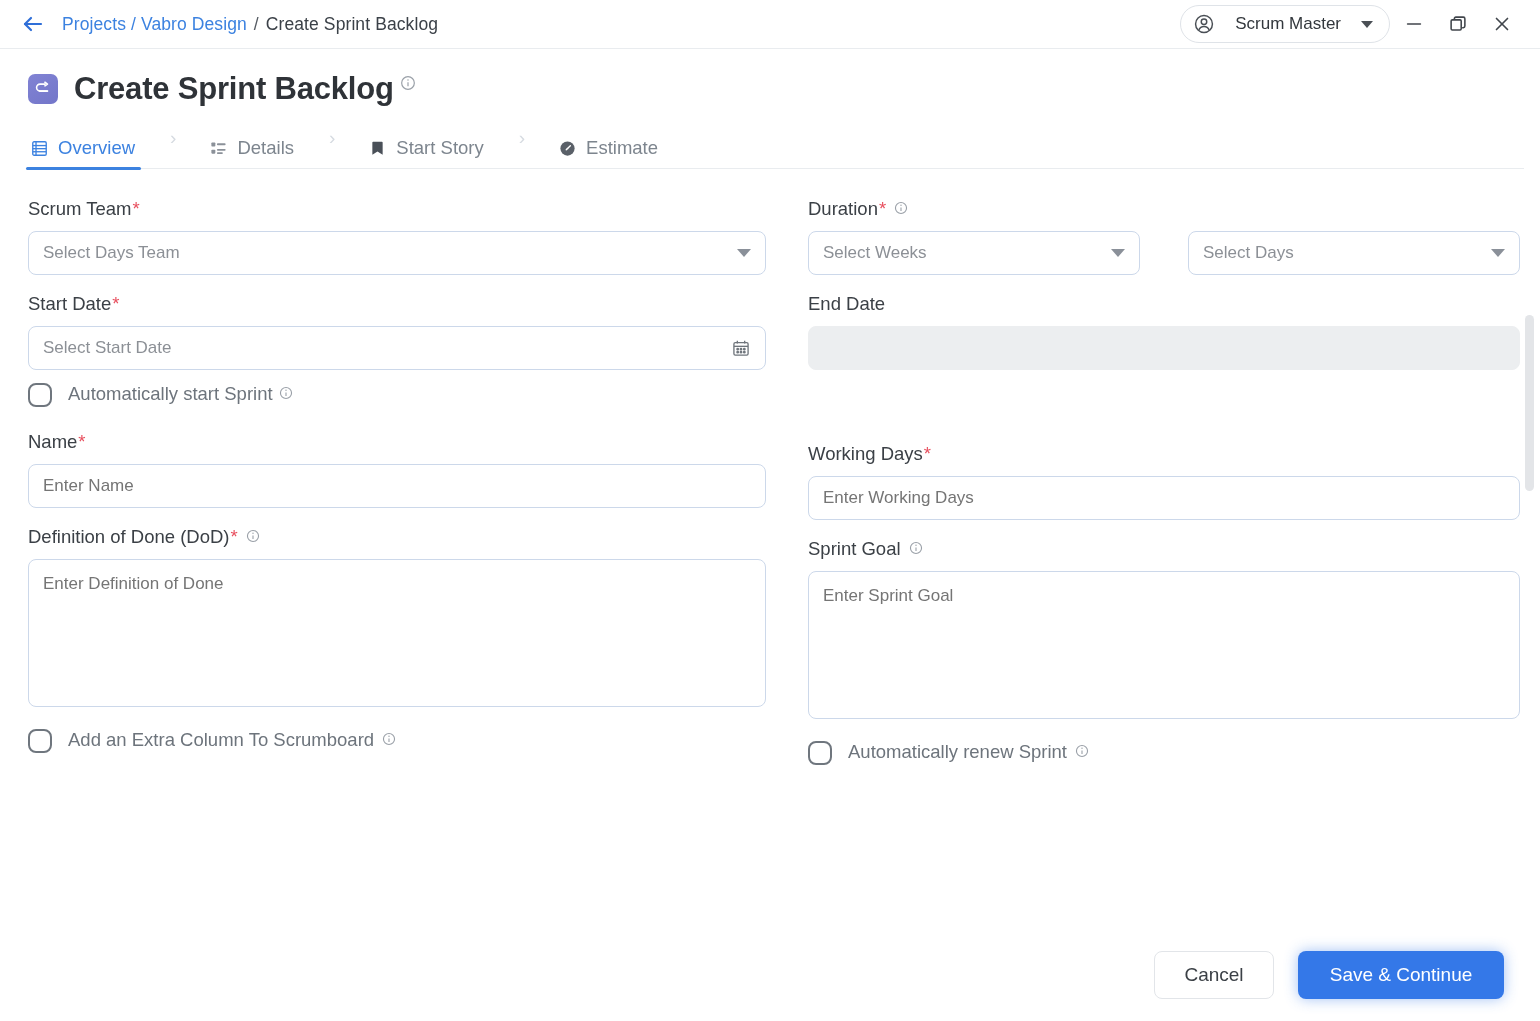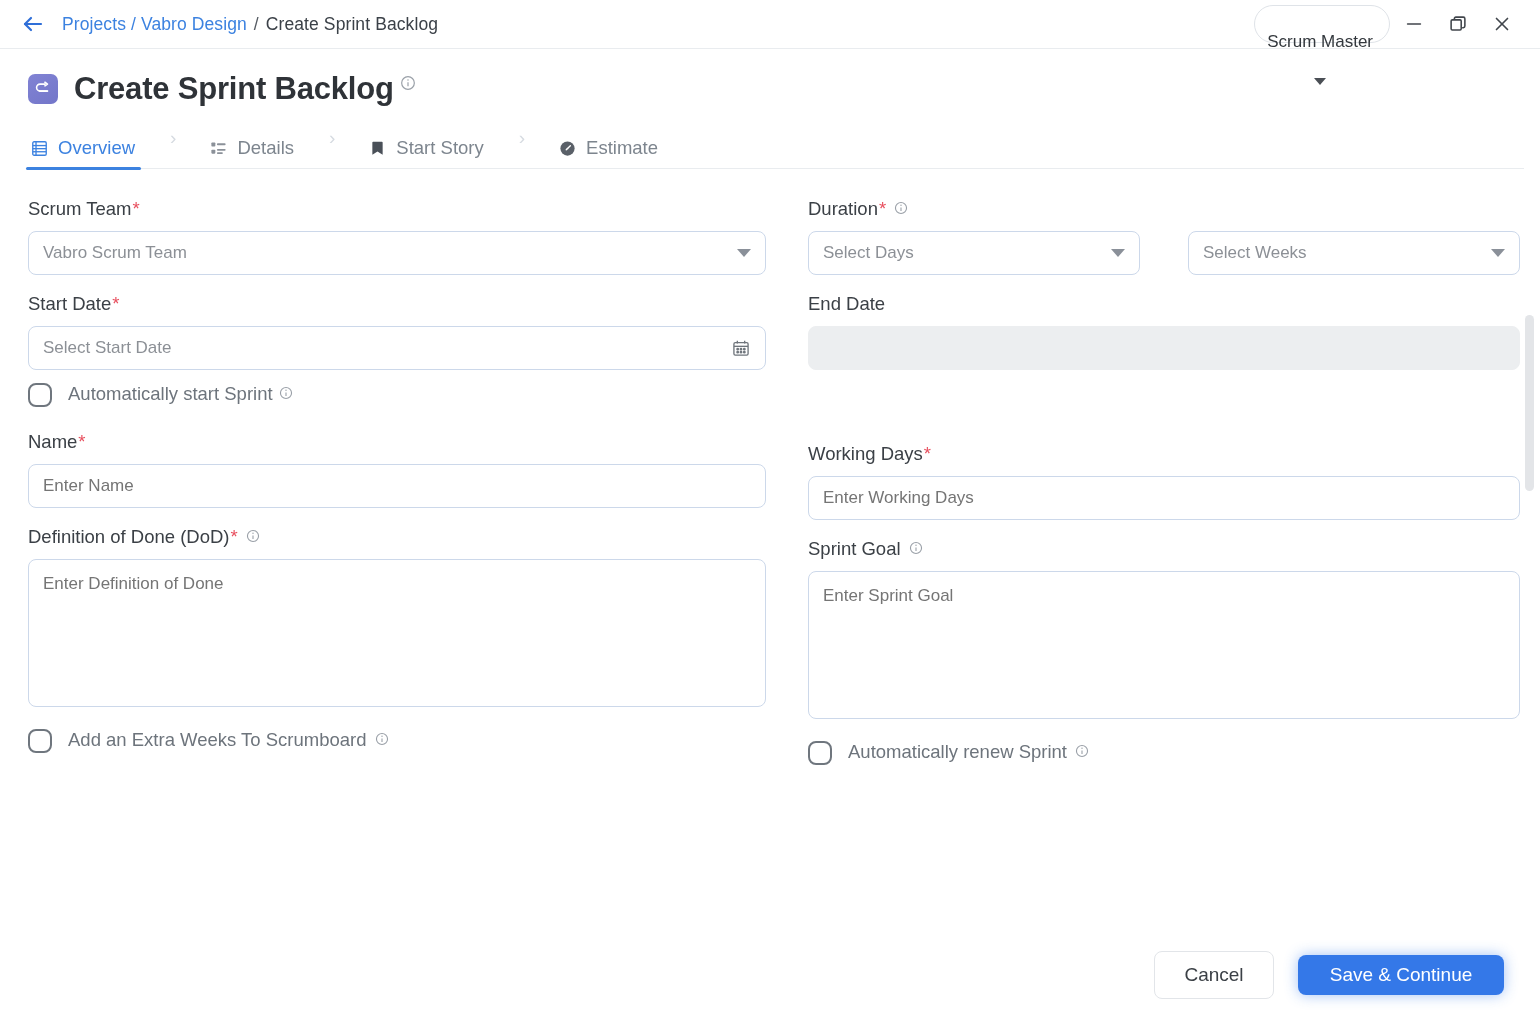--- a/index.html
+++ b/index.html
@@ -19,23 +19,23 @@
   .back-btn {
     width: 34px; height: 34px; display:flex; align-items:center; justify-content:center;
     color:#2f6fd8; cursor:pointer; flex: 0 0 auto;
   }
   .crumbs { margin-left: 12px; font-size: 17.5px; letter-spacing: .1px; white-space: nowrap; }
   .crumb-link { color:#3c82e0; cursor:pointer; }
   .crumb-sep { color:#555b63; padding: 0 2px; }
   .crumb-current { color:#3b4148; }
   .topbar-right { margin-left:auto; display:flex; align-items:center; gap: 0px; }
   .user-pill {
-    display:flex; align-items:center; gap:26px;
+    display:flex; align-items:center; gap:20px;
     border:1px solid #dfe3e8; border-radius: 999px;
-    height: 38px; padding: 0 16px 0 12px; cursor:pointer; background:#fff;flex-direction:column;
+    height: 38px; padding: 0 16px 0 12px; cursor:pointer; background:#fff;
   }
   .user-pill .uname { font-size:17px; color:#33383d; }
   .caret-sm { width:0;height:0;border-left:6px solid transparent;border-right:6px solid transparent;border-top:7px solid #4a4f55; }
   .wbtn {
     width: 40px; height: 40px; display:flex; align-items:center; justify-content:center;
     cursor:pointer; color:#41464c; margin-left: 4px;
   }
   .wbtn:first-of-type { margin-left: 14px; }
 
   
@@ -100,21 +100,21 @@
   .check-label { font-size:18.5px; color:#6d747c; margin-left:16px; display:flex; align-items:flex-start; }
 
   
   .footer { position:absolute; right:36px; bottom:22px; display:flex; align-items:center; gap:24px; }
   .btn-cancel {
     min-width:120px; height:48px; border:1px solid #e2e5e9; border-radius:8px; background:#fff;
     font-size:19px; color:#3b4046; cursor:pointer; padding: 0 22px;
     font-family:"Liberation Sans", sans-serif;
   }
   .btn-primary {
-    min-width:206px; height:40px; border:none; border-radius:8px; background:#3478e8;
+    min-width:206px; height:48px; border:none; border-radius:8px; background:#3478e8;
     color:#fff; font-size:19px; cursor:pointer; padding: 0 22px;
     box-shadow: 0 0 14px rgba(52,120,232,.45);
     font-family:"Liberation Sans", sans-serif;
   }
 
   
   .scrollbar { position:absolute; right:6px; top:315px; width:9px; height:176px; border-radius:5px; background:#e3e5e8; cursor:pointer; }
 </style>
 </head>
 <body>
@@ -233,21 +233,21 @@
     <div class="grid">
 
       <div class="col-left">
 
         <div class="field">
           <div class="flabel">
             <span>Scrum Team</span>
             <span class="req">*</span>
           </div>
           <div class="ctrl">
-            <span class="ph">Vabro Scrum Team</span>
+            <span class="ph">Select Days Team</span>
             <span class="caret-tri"></span>
           </div>
         </div>
 
         <div class="field">
           <div class="flabel">
             <span>Start Date</span>
             <span class="req">*</span>
           </div>
           <div class="ctrl">
@@ -299,21 +299,21 @@
                 <circle cx="12" cy="12" r="9.5"></circle>
                   <line x1="12" y1="11" x2="12" y2="17"></line>
                   <circle cx="12" cy="7.4" r="1.2" fill="#9aa0a8" stroke="none"></circle>
               </svg>
             </span>
           </div>
           <textarea class="ta" style="font-family: &quot;Liberation Sans&quot;, sans-serif; resize: none;" placeholder="Enter Definition of Done"></textarea>
           <div class="check-row" style="margin-top:18px;">
             <div class="cbox"></div>
             <div class="check-label">
-              <span>Add an Extra Weeks To Scrumboard</span>
+              <span>Add an Extra Column To Scrumboard</span>
               <span class="info-ic" style="margin-left:8px;">
                 <svg width="14" height="14" viewBox="0 0 24 24" fill="none" stroke="#9aa0a8" stroke-width="1.9">
                   <circle cx="12" cy="12" r="9.5"></circle>
                     <line x1="12" y1="11" x2="12" y2="17"></line>
                     <circle cx="12" cy="7.4" r="1.2" fill="#9aa0a8" stroke="none"></circle>
                 </svg>
               </span>
             </div>
           </div>
         </div>
@@ -328,25 +328,25 @@
             <span class="info-ic" style="margin-left:8px;">
               <svg width="14" height="14" viewBox="0 0 24 24" fill="none" stroke="#9aa0a8" stroke-width="1.9">
                 <circle cx="12" cy="12" r="9.5"></circle>
                   <line x1="12" y1="11" x2="12" y2="17"></line>
                   <circle cx="12" cy="7.4" r="1.2" fill="#9aa0a8" stroke="none"></circle>
               </svg>
             </span>
           </div>
           <div class="duration-row">
             <div class="ctrl">
-              <span class="ph">Select Days</span>
+              <span class="ph">Select Weeks</span>
               <span class="caret-tri"></span>
             </div>
             <div class="ctrl">
-              <span class="ph">Select Weeks</span>
+              <span class="ph">Select Days</span>
               <span class="caret-tri"></span>
             </div>
           </div>
         </div>
 
         <div class="field">
           <div class="flabel">
             <span>End Date</span>
           </div>
           <div class="ctrl disabled">

